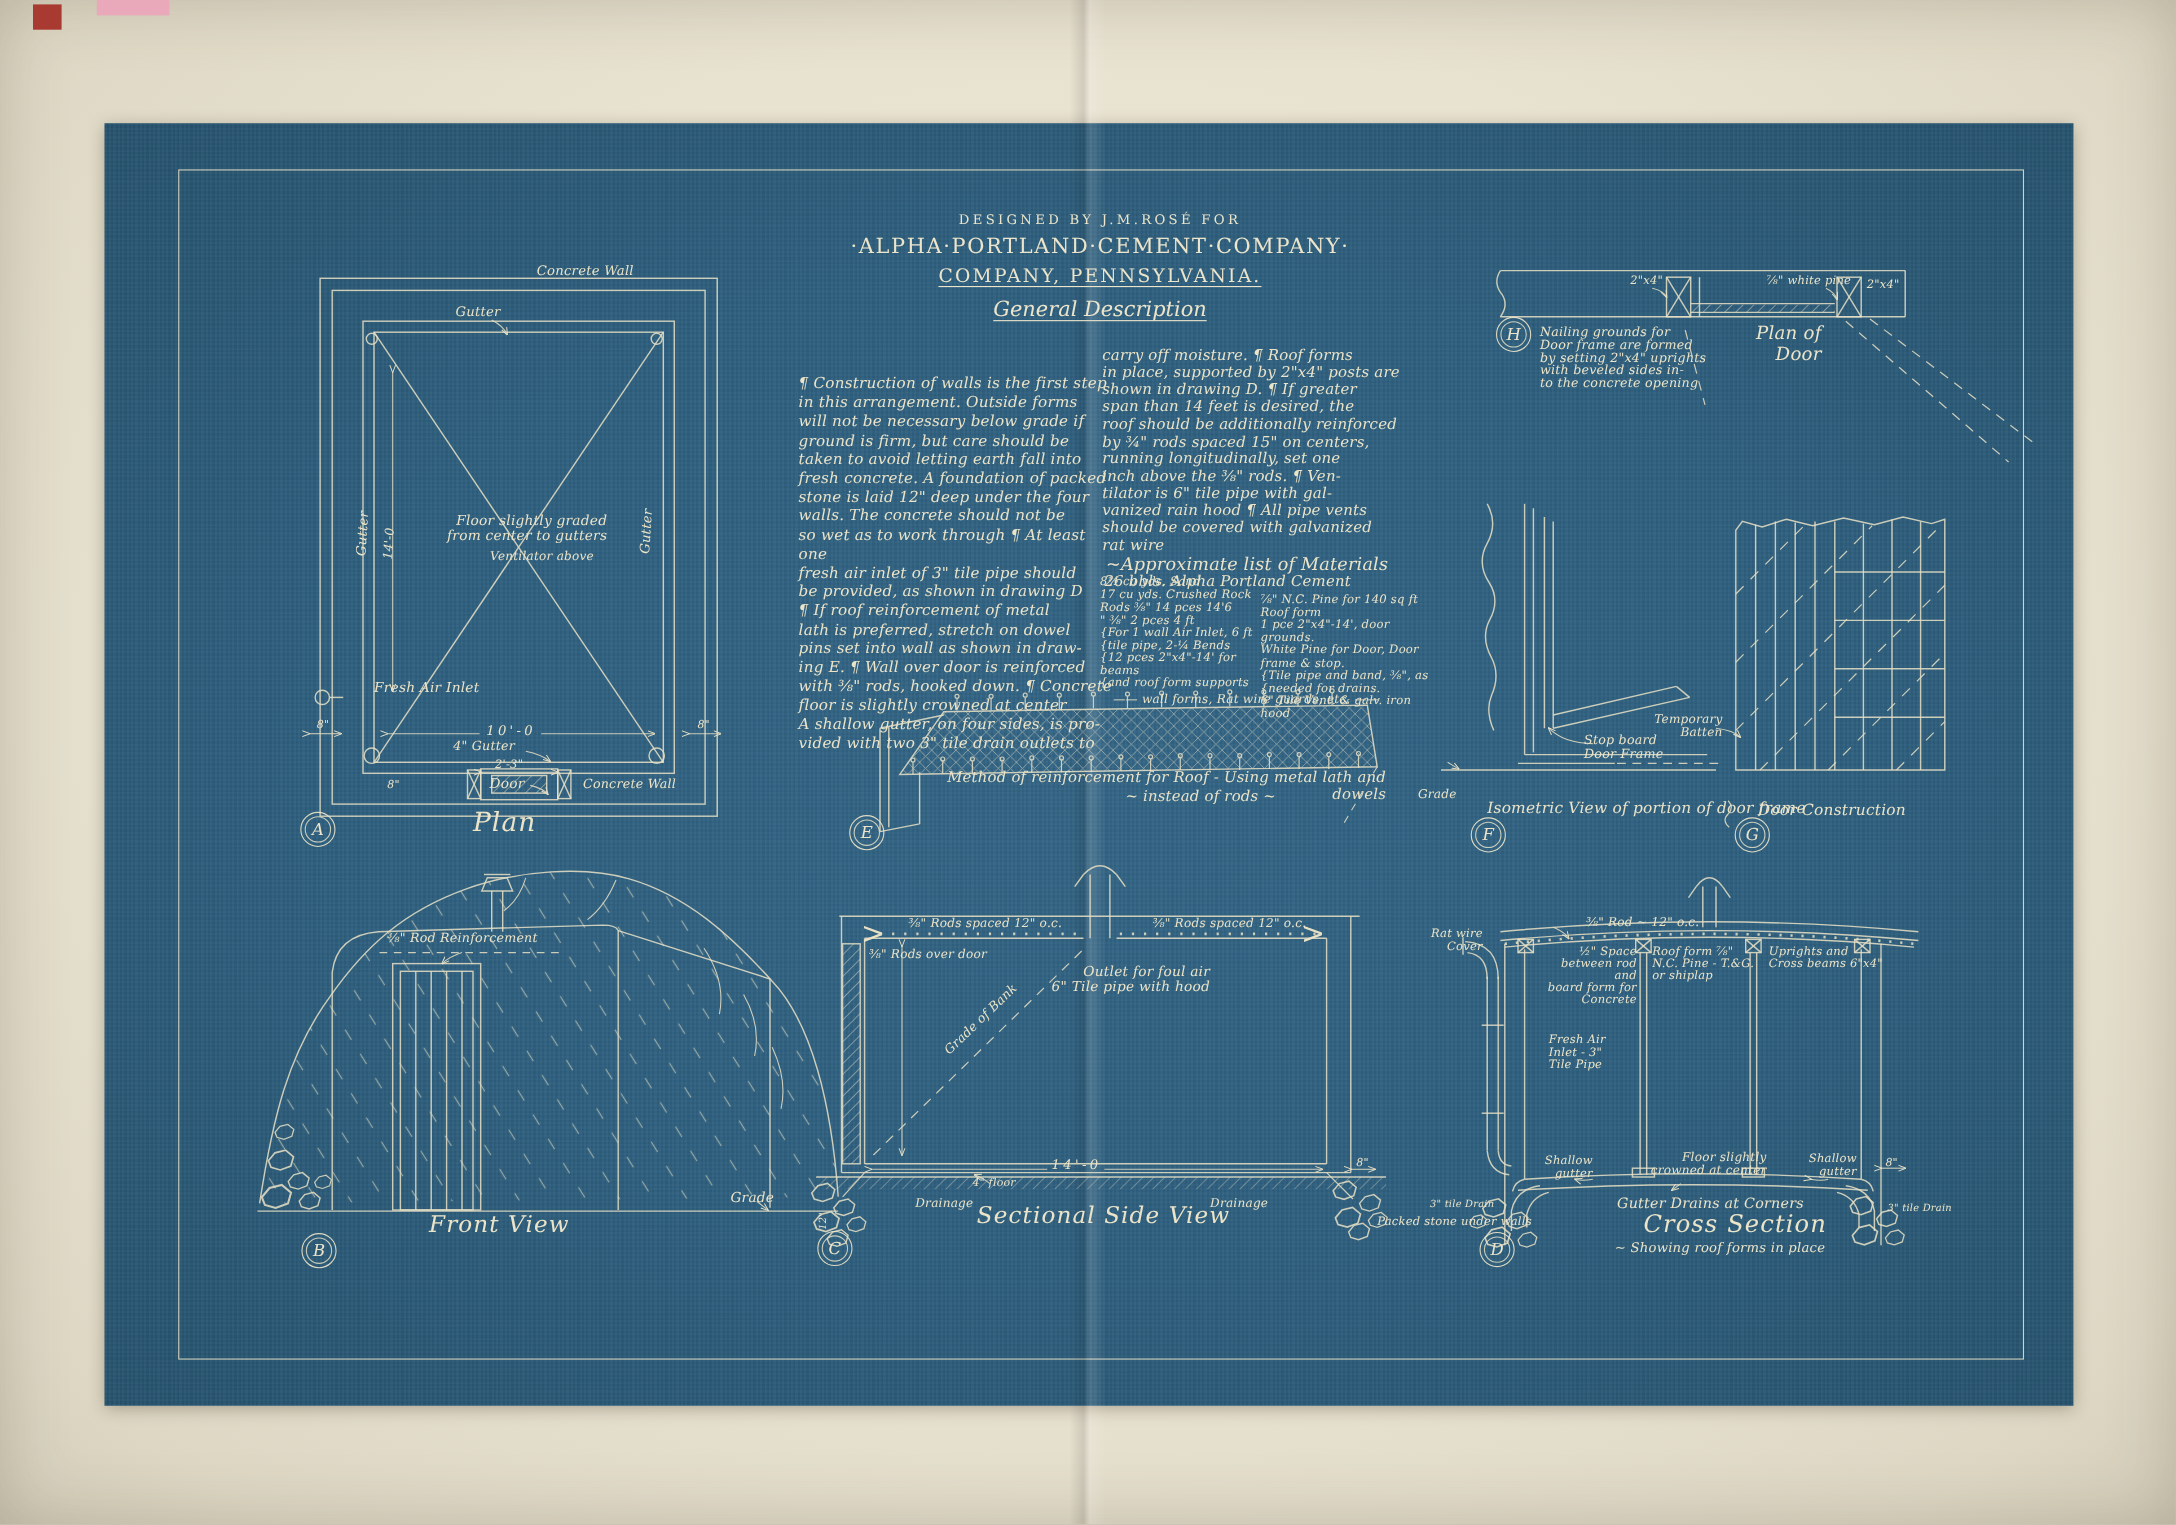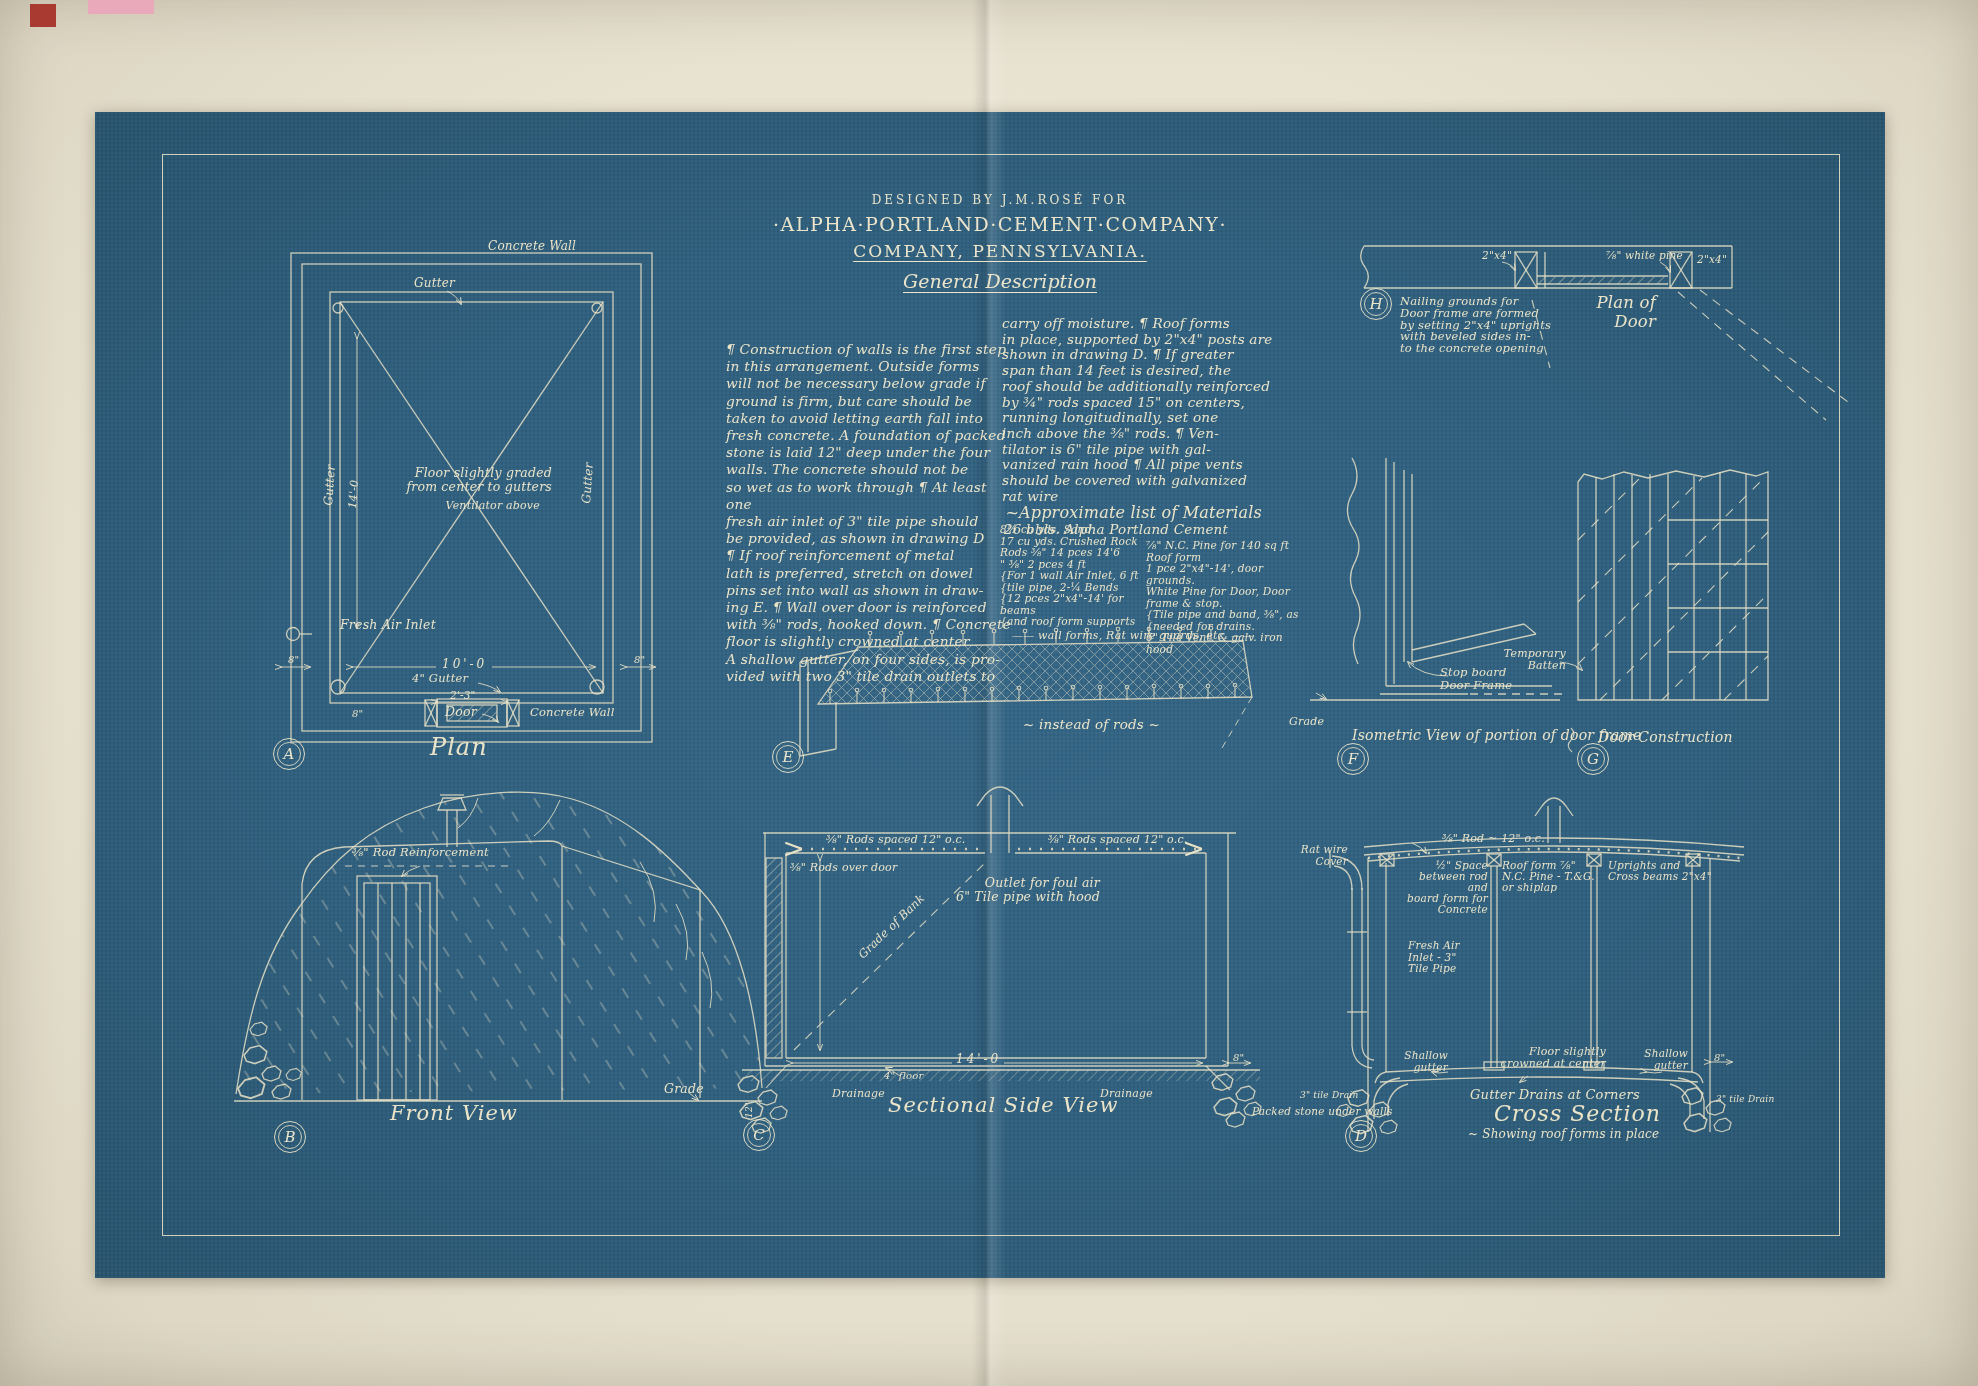--- a/index.html
+++ b/index.html
@@ -423,20 +423,21 @@
   <div class="lbl" style="left:412px;top:672px;font-size:11.5px;">4" Gutter</div>
   <div class="lbl" style="left:288px;top:654px;font-size:10px;">8"</div>
   <div class="lbl" style="left:634px;top:654px;font-size:10px;">8"</div>
   <div class="lbl" style="left:450px;top:690px;font-size:10.5px;">2'-3"</div>
   <div class="lbl" style="left:445px;top:705px;font-size:12.5px;">Door</div>
   <div class="lbl" style="left:530px;top:706px;font-size:11.5px;">Concrete Wall</div>
   <div class="lbl" style="left:352px;top:708px;font-size:10px;">8"</div>
   <div class="badge" style="left:273px;top:738px;">A</div>
   <div class="lbl scr" style="left:430px;top:734px;font-size:24px;">Plan</div>
 
+  <div class="lbl c" style="left:820px;top:700px;width:440px;font-size:13.5px;">Method of reinforcement for Roof - Using metal lath and dowels</div>
   <div class="lbl c" style="left:900px;top:717px;width:260px;font-size:13.5px;">~ instead of rods ~</div>
   <div class="badge" style="left:772px;top:741px;">E</div>
 
   <div class="badge" style="left:1360px;top:288px;">H</div>
   <div class="lbl" style="left:1400px;top:296px;font-size:11.5px;line-height:11.8px;">Nailing grounds for
 Door frame are formed
 by setting 2"x4" uprights
 with beveled sides in-
 to the concrete opening</div>
   <div class="lbl" style="left:1482px;top:250px;font-size:10.5px;">2"x4"</div>
@@ -480,21 +481,21 @@
   <div class="lbl r" style="left:1292px;top:844px;width:56px;font-size:10.5px;">Rat wire
 Cover</div>
   <div class="lbl c" style="left:1398px;top:860px;width:90px;font-size:10.5px;line-height:11px;">½" Space
 between rod and
 board form for
 Concrete</div>
   <div class="lbl" style="left:1502px;top:860px;font-size:10.5px;line-height:11px;">Roof form ⅞"
 N.C. Pine - T.&amp;G.
 or shiplap</div>
   <div class="lbl" style="left:1608px;top:860px;font-size:10.5px;line-height:11px;">Uprights and
-Cross beams 2"x4"</div>
+Cross beams 6"x4"</div>
   <div class="lbl" style="left:1408px;top:940px;font-size:10.5px;line-height:11.5px;">Fresh Air
 Inlet - 3"
 Tile Pipe</div>
   <div class="lbl c" style="left:1496px;top:1046px;width:110px;font-size:11px;">Floor slightly
 crowned at center</div>
   <div class="lbl r" style="left:1396px;top:1050px;width:52px;font-size:10.5px;">Shallow
 gutter</div>
   <div class="lbl c" style="left:1632px;top:1048px;width:56px;font-size:10.5px;">Shallow
 gutter</div>
   <div class="lbl" style="left:1714px;top:1052px;font-size:10px;">8"</div>

